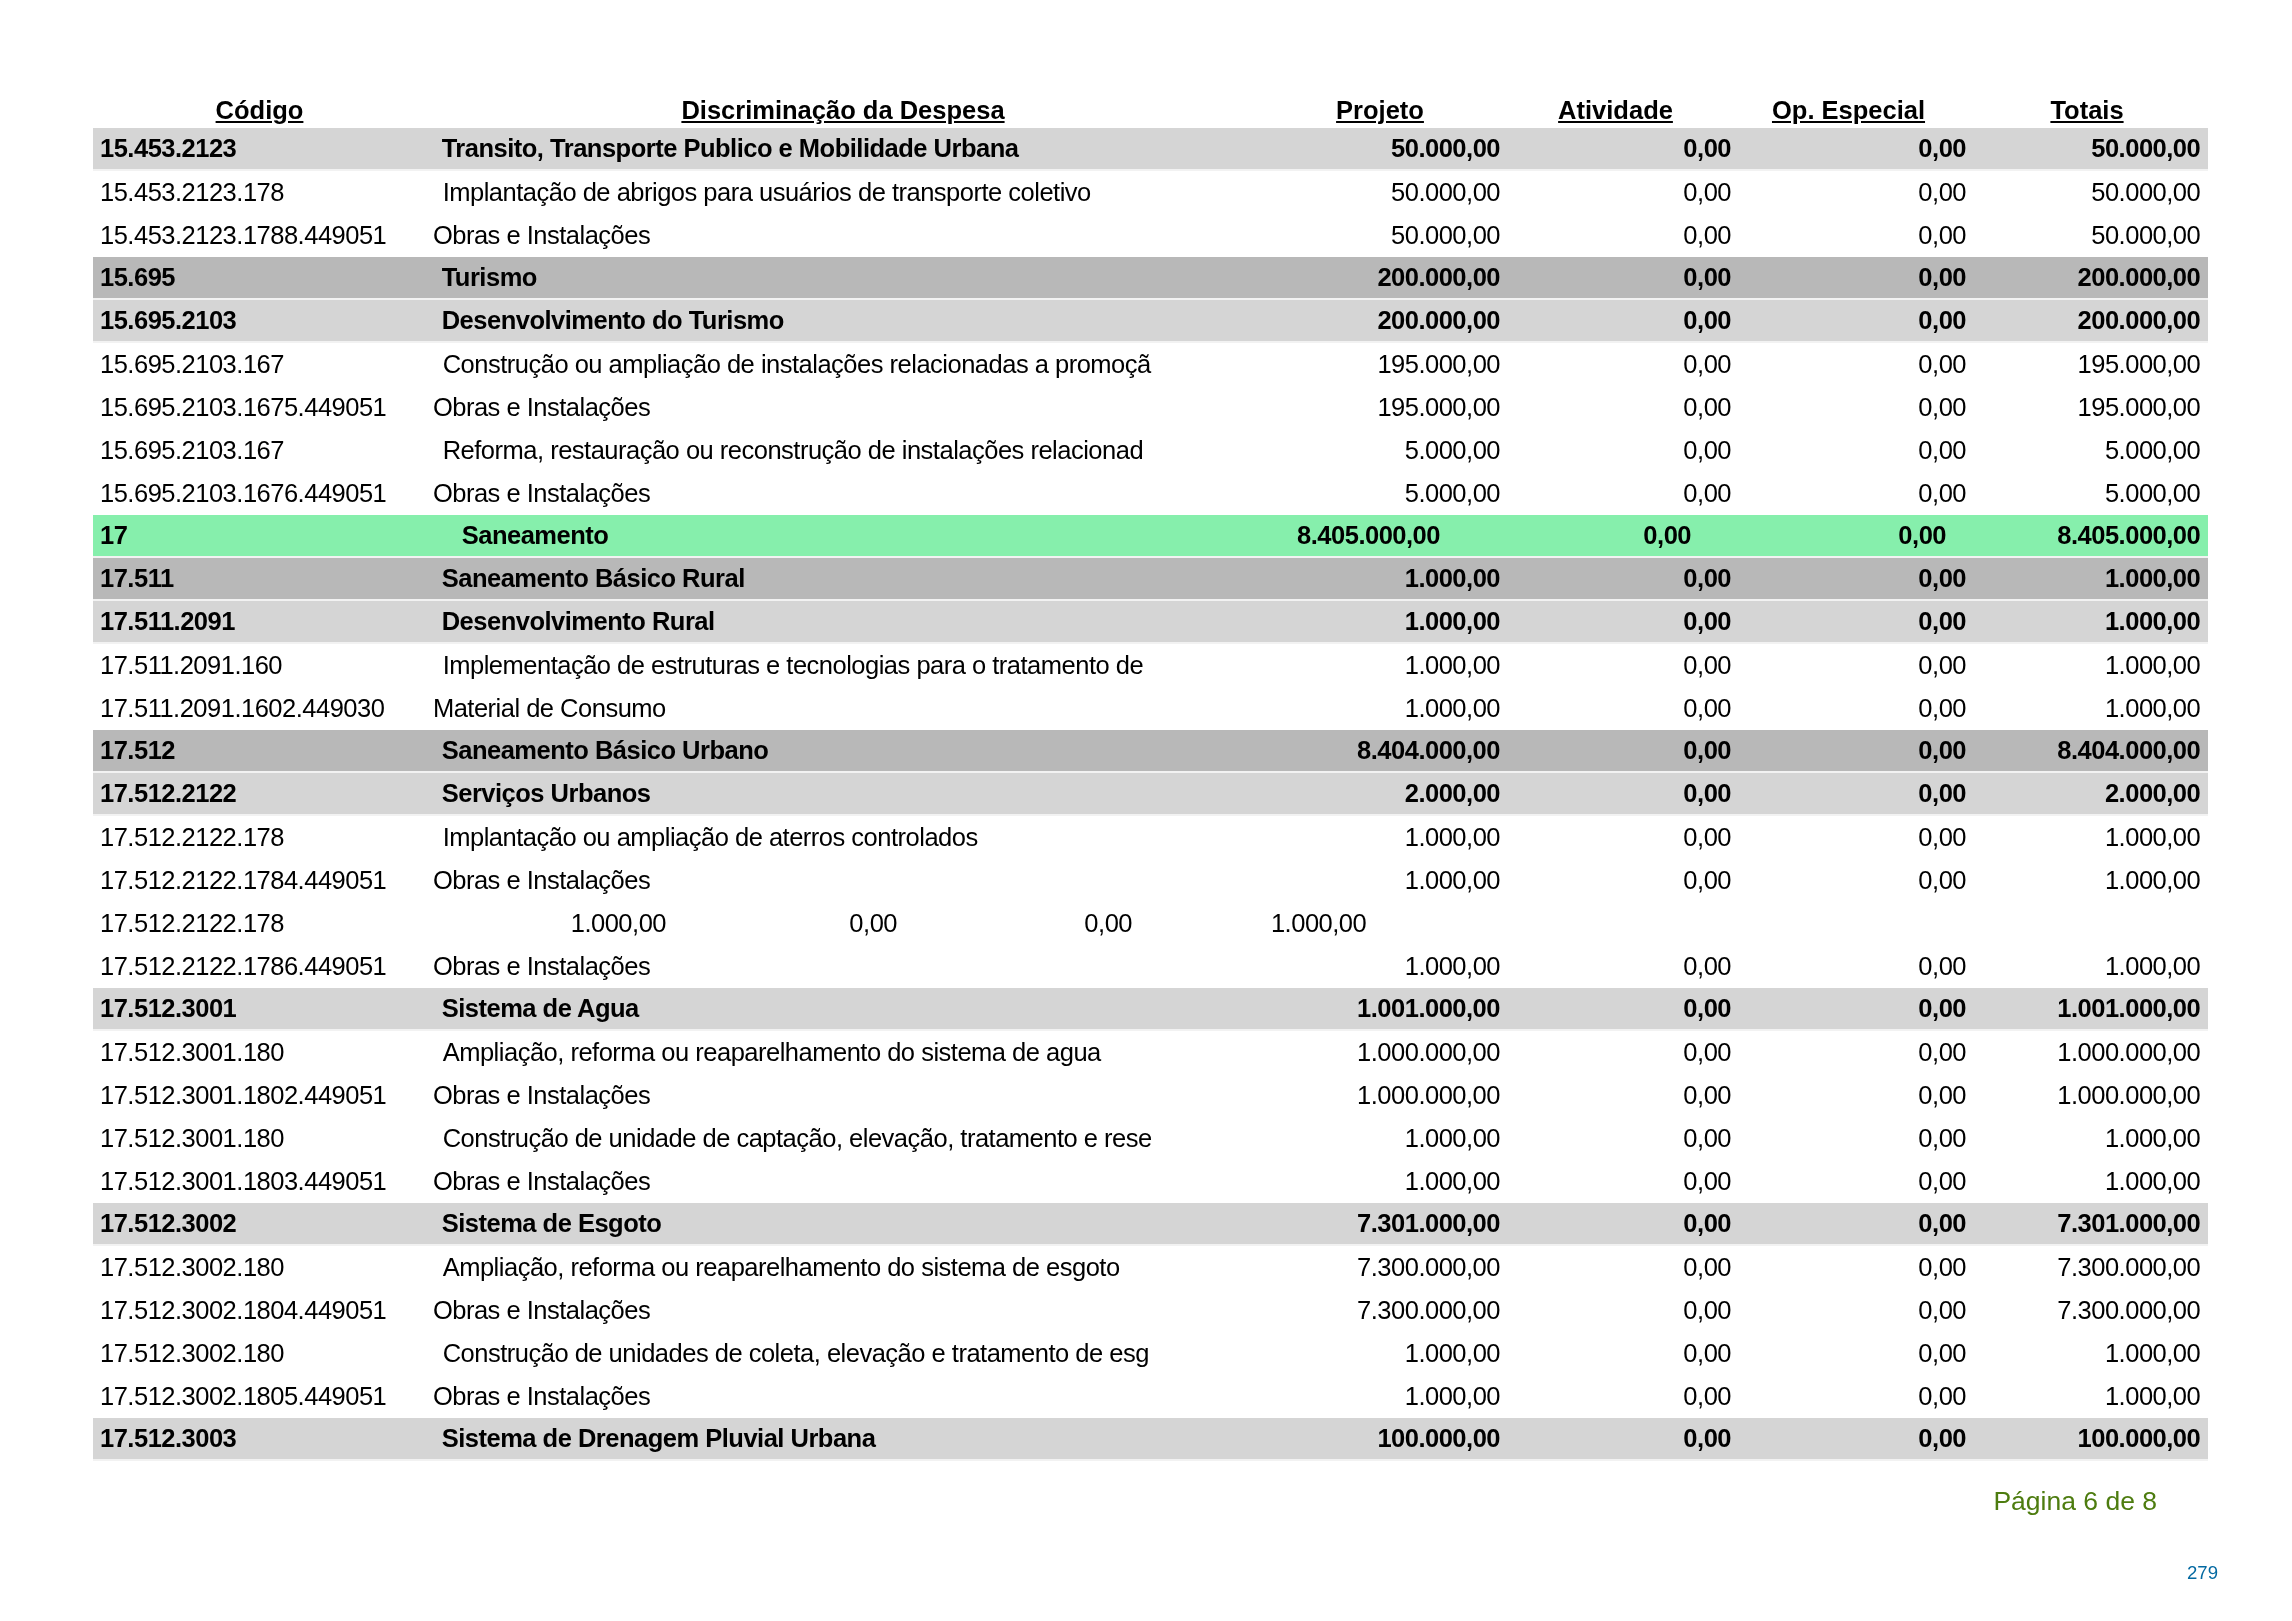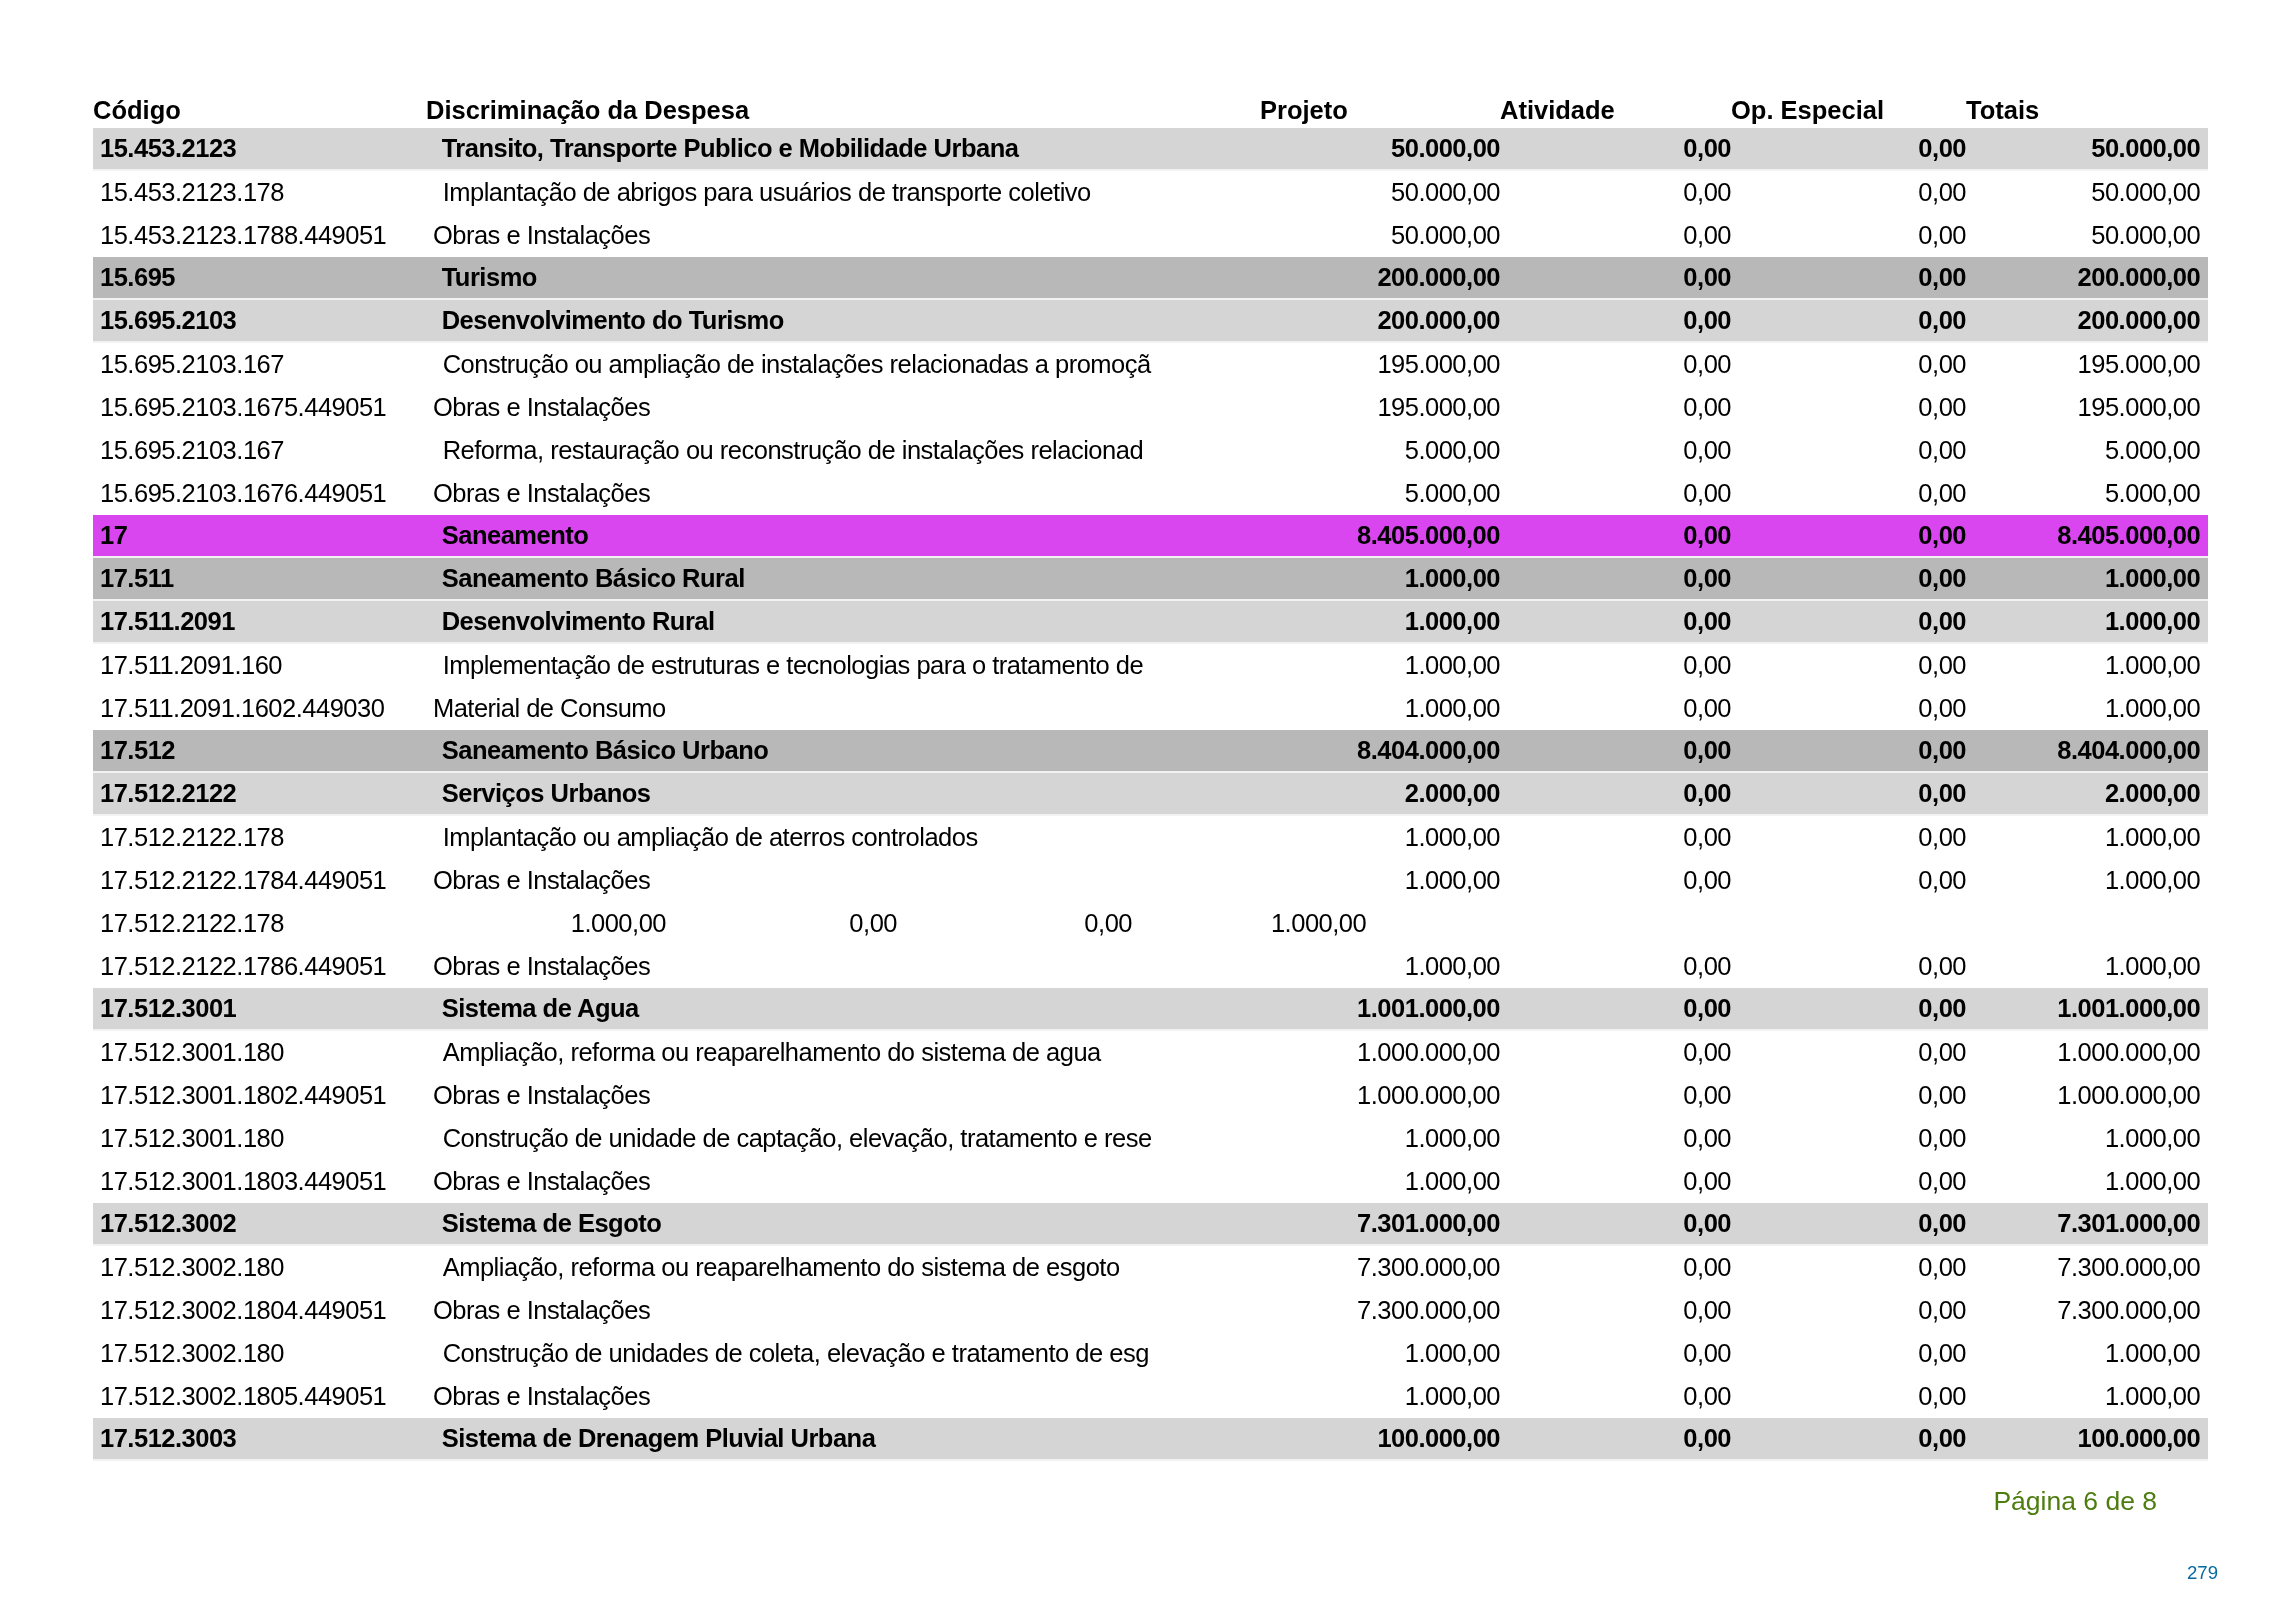--- a/index.html
+++ b/index.html
@@ -18,40 +18,40 @@
     top: 93px;
     width: 2115px;
   }
   .header-row {
     display: flex;
     height: 35px;
     align-items: center;
     font-weight: bold;
     font-size: 25.5px;
   }
-  .header-row .cell { padding: 0; }
+  .header-row .cell { text-align: center; padding: 0; text-decoration: underline; }
   .row {
     display: flex;
     height: 43px;
     align-items: center;
     font-size: 25.5px;
     letter-spacing: -0.5px;
     box-sizing: border-box;
     white-space: nowrap;
   }
   .cell { overflow: hidden; white-space: nowrap; box-sizing: border-box; }
   .c-code { width: 333px; padding-left: 7px; }
   .c-desc { flex: 1; padding-left: 6.9px; }
   .c-num  { text-align: right; }
   .c-proj { width: 240px; }
   .c-ativ { width: 231px; }
   .c-op   { width: 235px; }
   .c-tot  { width: 242px; padding-right: 7.8px; }
   
-  .lv-1 { background: #d946ef; font-weight: bold; border-bottom: 2.9px solid #f2f2f2; }
+  .lv-1 { background: #86efac; font-weight: bold; border-bottom: 2.9px solid #f2f2f2; gap: 20px; }
   .lv-2 { background: #b8b8b8; font-weight: bold; border-bottom: 2.9px solid #f2f2f2; }
   .lv-3 { background: #d5d5d5; font-weight: bold; border-bottom: 2.9px solid #f2f2f2; }
   .lv-action .c-desc { padding-left: 16.7px; }
   .lv-1 .c-desc, .lv-2 .c-desc, .lv-3 .c-desc { padding-left: 15.7px; }
   .footer-page {
     position: absolute;
     top: 1486px;
     right: 136px;
     font-size: 26.5px;
     color: #4d7c0f;

